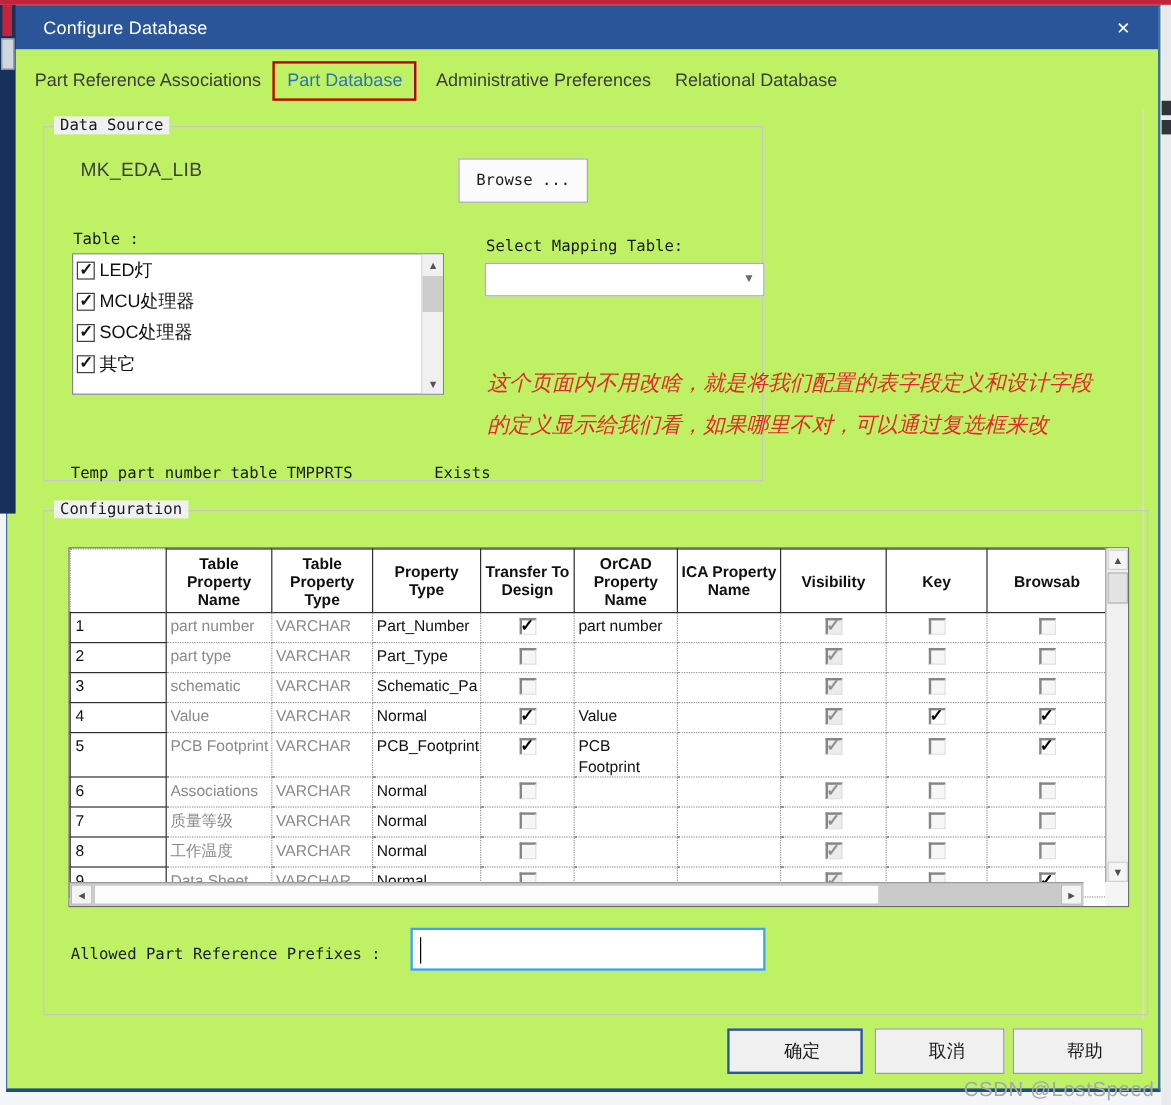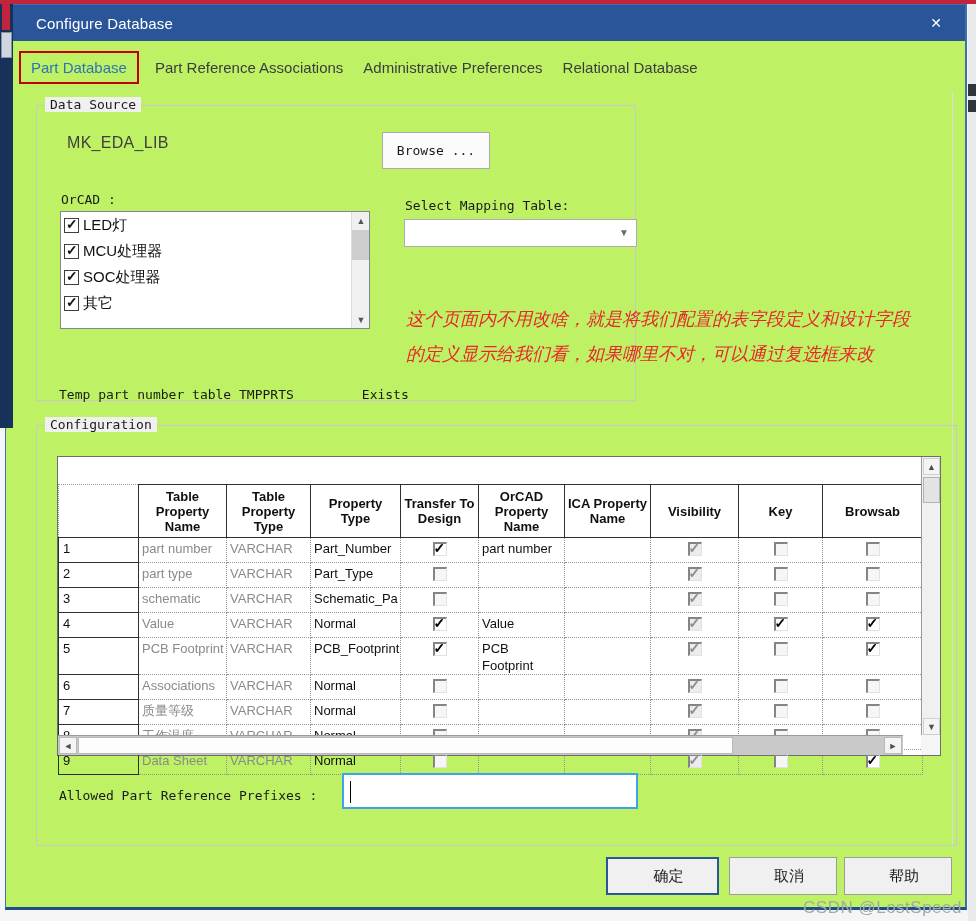--- a/index.html
+++ b/index.html
@@ -66,21 +66,21 @@
   .temp-status { margin-left:68px; }
 
   
   .annotation { position:absolute; left:400px; top:297px; width:565px; font-size:18px; font-style:italic;
                 color:#e8272c; line-height:35px; z-index:3; }
 
   
   .gb-config { left:30px; top:420px; width:921px; height:421px; }
 
   .grid { position:absolute; left:20px; top:30px; width:884px; height:300px; background:#fff; border:1px solid #6d6d6d; }
-  table.grid-table { border-collapse:collapse; table-layout:fixed; width:864px;margin-top:27px; }
+  table.grid-table { border-collapse:collapse; table-layout:fixed; width:864px; }
   .grid-table th { background:#fff; font-size:13px; font-weight:bold; color:#101010; text-align:center;
                    border:1px solid #2f2f2f; height:53px; padding:1px 2px; overflow:hidden; }
   .grid-table th.blank { border:1px dotted #9a9a9a; }
   .grid-table td { height:25px; font-size:13px; padding:2px 3px 0 3px; vertical-align:top; overflow:hidden;
                    border-right:1px dotted #949494; border-bottom:1px dotted #949494; line-height:17px; }
   .grid-table td.c-num { border:1px solid #2f2f2f; color:#101010; padding-left:4px; }
   .grid-table td.c-name, .grid-table td.c-type { color:#8a8a8a; white-space:nowrap; }
   .grid-table td.c-prop { color:#101010; white-space:nowrap; }
   .grid-table td.c-orcad, .grid-table td.c-ica { color:#101010; }
   .grid-table td.c-cb { text-align:center; padding-top:4px; }
@@ -125,34 +125,34 @@
 <div class="screen">
   <div class="top-red-line"></div>
 
   <div class="dialog">
     <div class="titlebar">
       <span class="title-text">Configure Database</span>
       <span class="close-btn">✕</span>
     </div>
 
     <div class="tab-row">
+      <span class="tab">Part Reference Associations</span>
       <span class="tab selected">Part Database</span>
-      <span class="tab">Part Reference Associations</span>
       <span class="tab">Administrative Preferences</span>
       <span class="tab">Relational Database</span>
     </div>
     <div class="page-edge-right"></div>
 
     <div class="groupbox gb-datasource">
       <span class="gb-label">Data Source</span>
       <span class="db-name">MK_EDA_LIB</span>
       <div class="browse-btn">
         <span class="mono">Browse ...</span>
       </div>
-      <span class="tables-label mono">OrCAD :</span>
+      <span class="tables-label mono">Table :</span>
 
       <div class="listbox">
         <div class="lb-item" data-selected="false">
           <span class="lb-cb"></span>
           <span>LED灯</span>
         </div>
         <div class="lb-item" data-selected="false">
           <span class="lb-cb"></span>
           <span>MCU处理器</span>
         </div>

